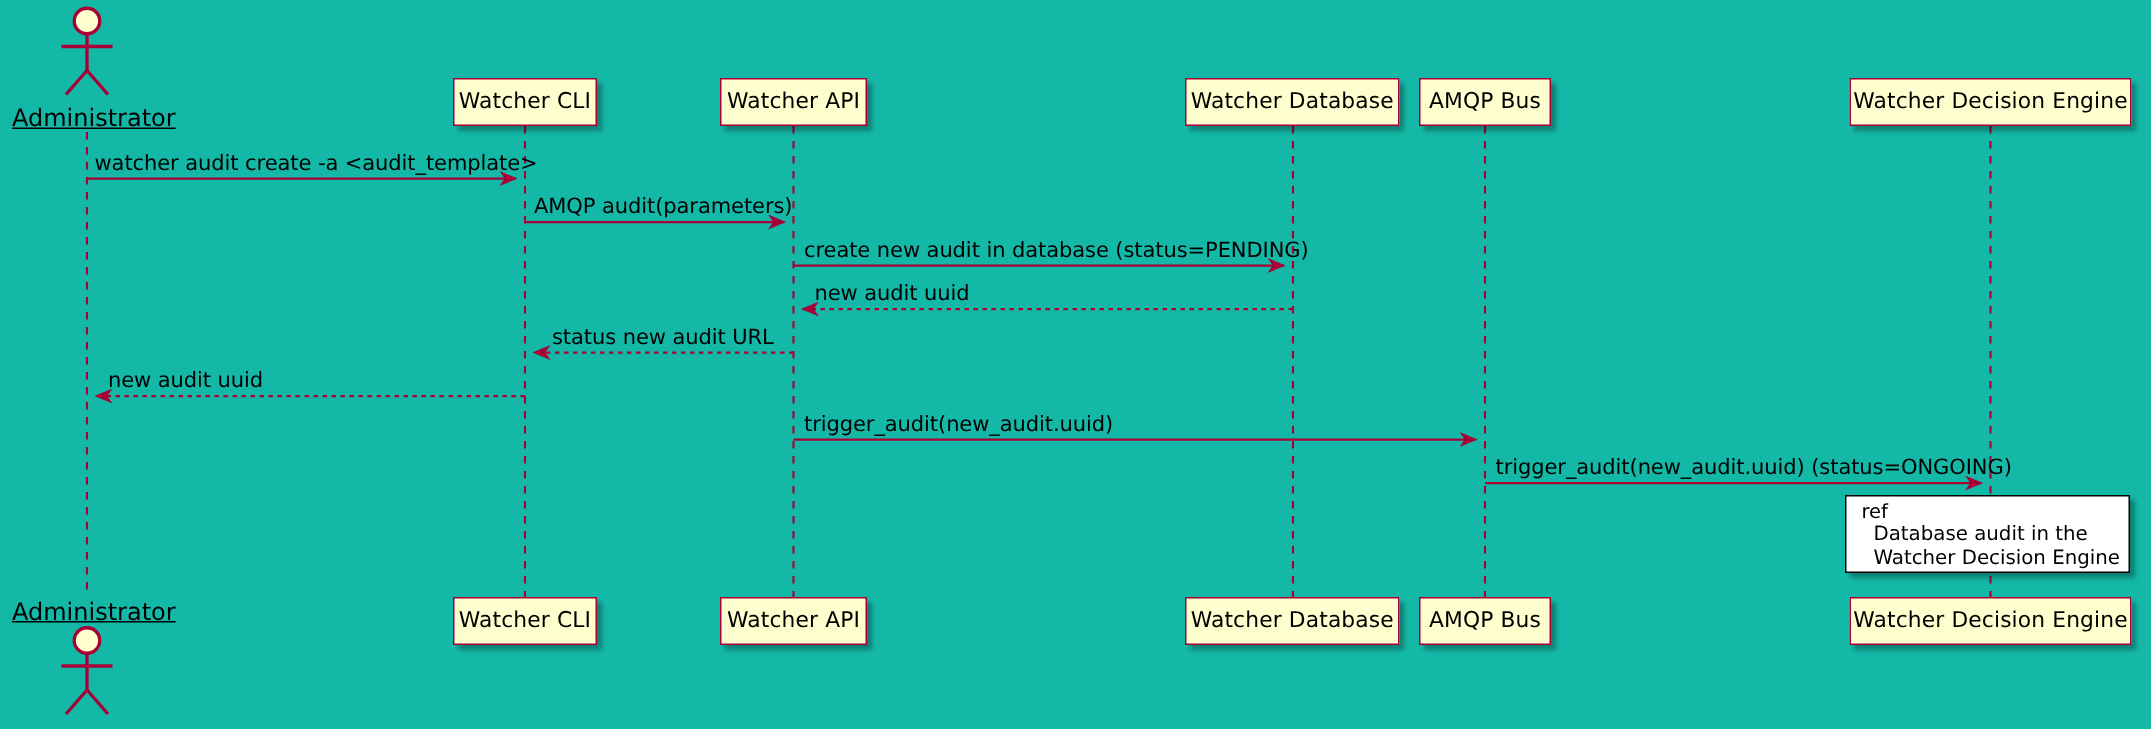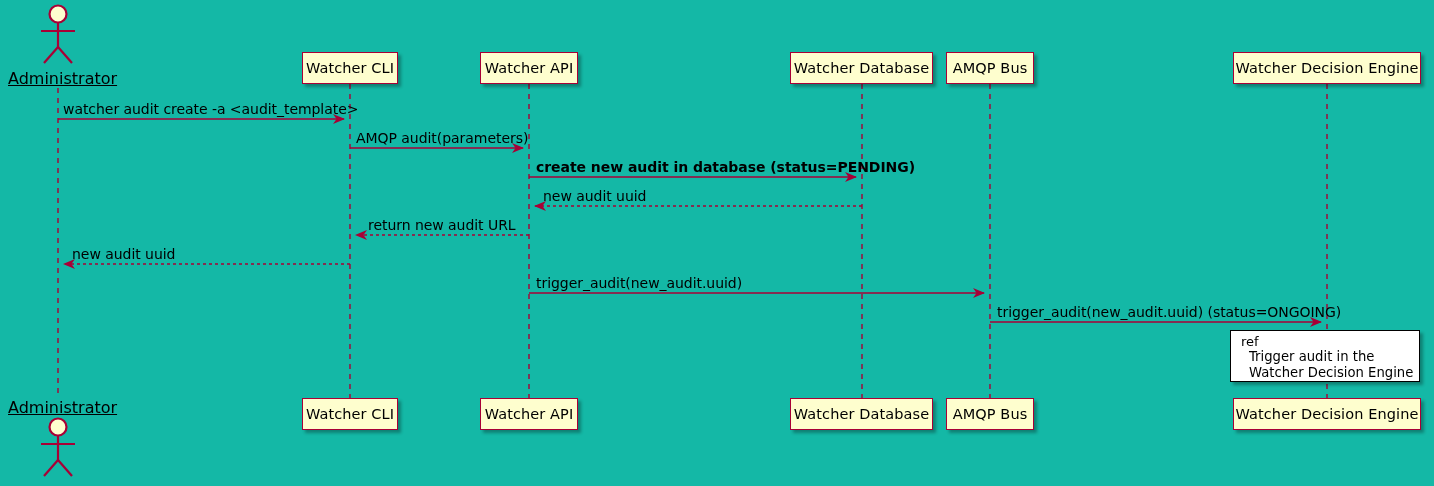--- a/index.html
+++ b/index.html
@@ -159,25 +159,25 @@
   </div>
   <div class="participant-box" style="left:1233px; top:398px; width:188px; height:32px;">
     <span>Watcher Decision Engine</span>
   </div>
 
   <div class="actor-label" style="left:8px; top:69px;">Administrator</div>
   <div class="actor-label" style="left:8px; top:398px;">Administrator</div>
 
   <div class="msg-label" style="left:63px; top:101px;">watcher audit create -a &lt;audit_template&gt;</div>
   <div class="msg-label" style="left:356px; top:130px;">AMQP audit(parameters)</div>
-  <div class="msg-label" style="left:536px; top:159px;font-weight:bold;">create new audit in database (status=PENDING)</div>
+  <div class="msg-label" style="left:536px; top:159px;">create new audit in database (status=PENDING)</div>
   <div class="msg-label" style="left:543px; top:188px;">new audit uuid</div>
-  <div class="msg-label" style="left:368px; top:217px;">return new audit URL</div>
+  <div class="msg-label" style="left:368px; top:217px;">status new audit URL</div>
   <div class="msg-label" style="left:72px; top:246px;">new audit uuid</div>
   <div class="msg-label" style="left:536px; top:275px;">trigger_audit(new_audit.uuid)</div>
   <div class="msg-label" style="left:997px; top:304px;">trigger_audit(new_audit.uuid) (status=ONGOING)</div>
 
   <div class="ref-frame" style="left:1230px; top:330px; width:190px; height:52px;"></div>
   <div class="ref-tab-label" style="left:1241px; top:334px;">ref</div>
-  <div class="ref-body" style="left:1249px; top:349px;">Trigger audit in the</div>
+  <div class="ref-body" style="left:1249px; top:349px;">Database audit in the</div>
   <div class="ref-body" style="left:1249px; top:365px;">Watcher Decision Engine</div>
 
 </div>
 
 </body></html>

